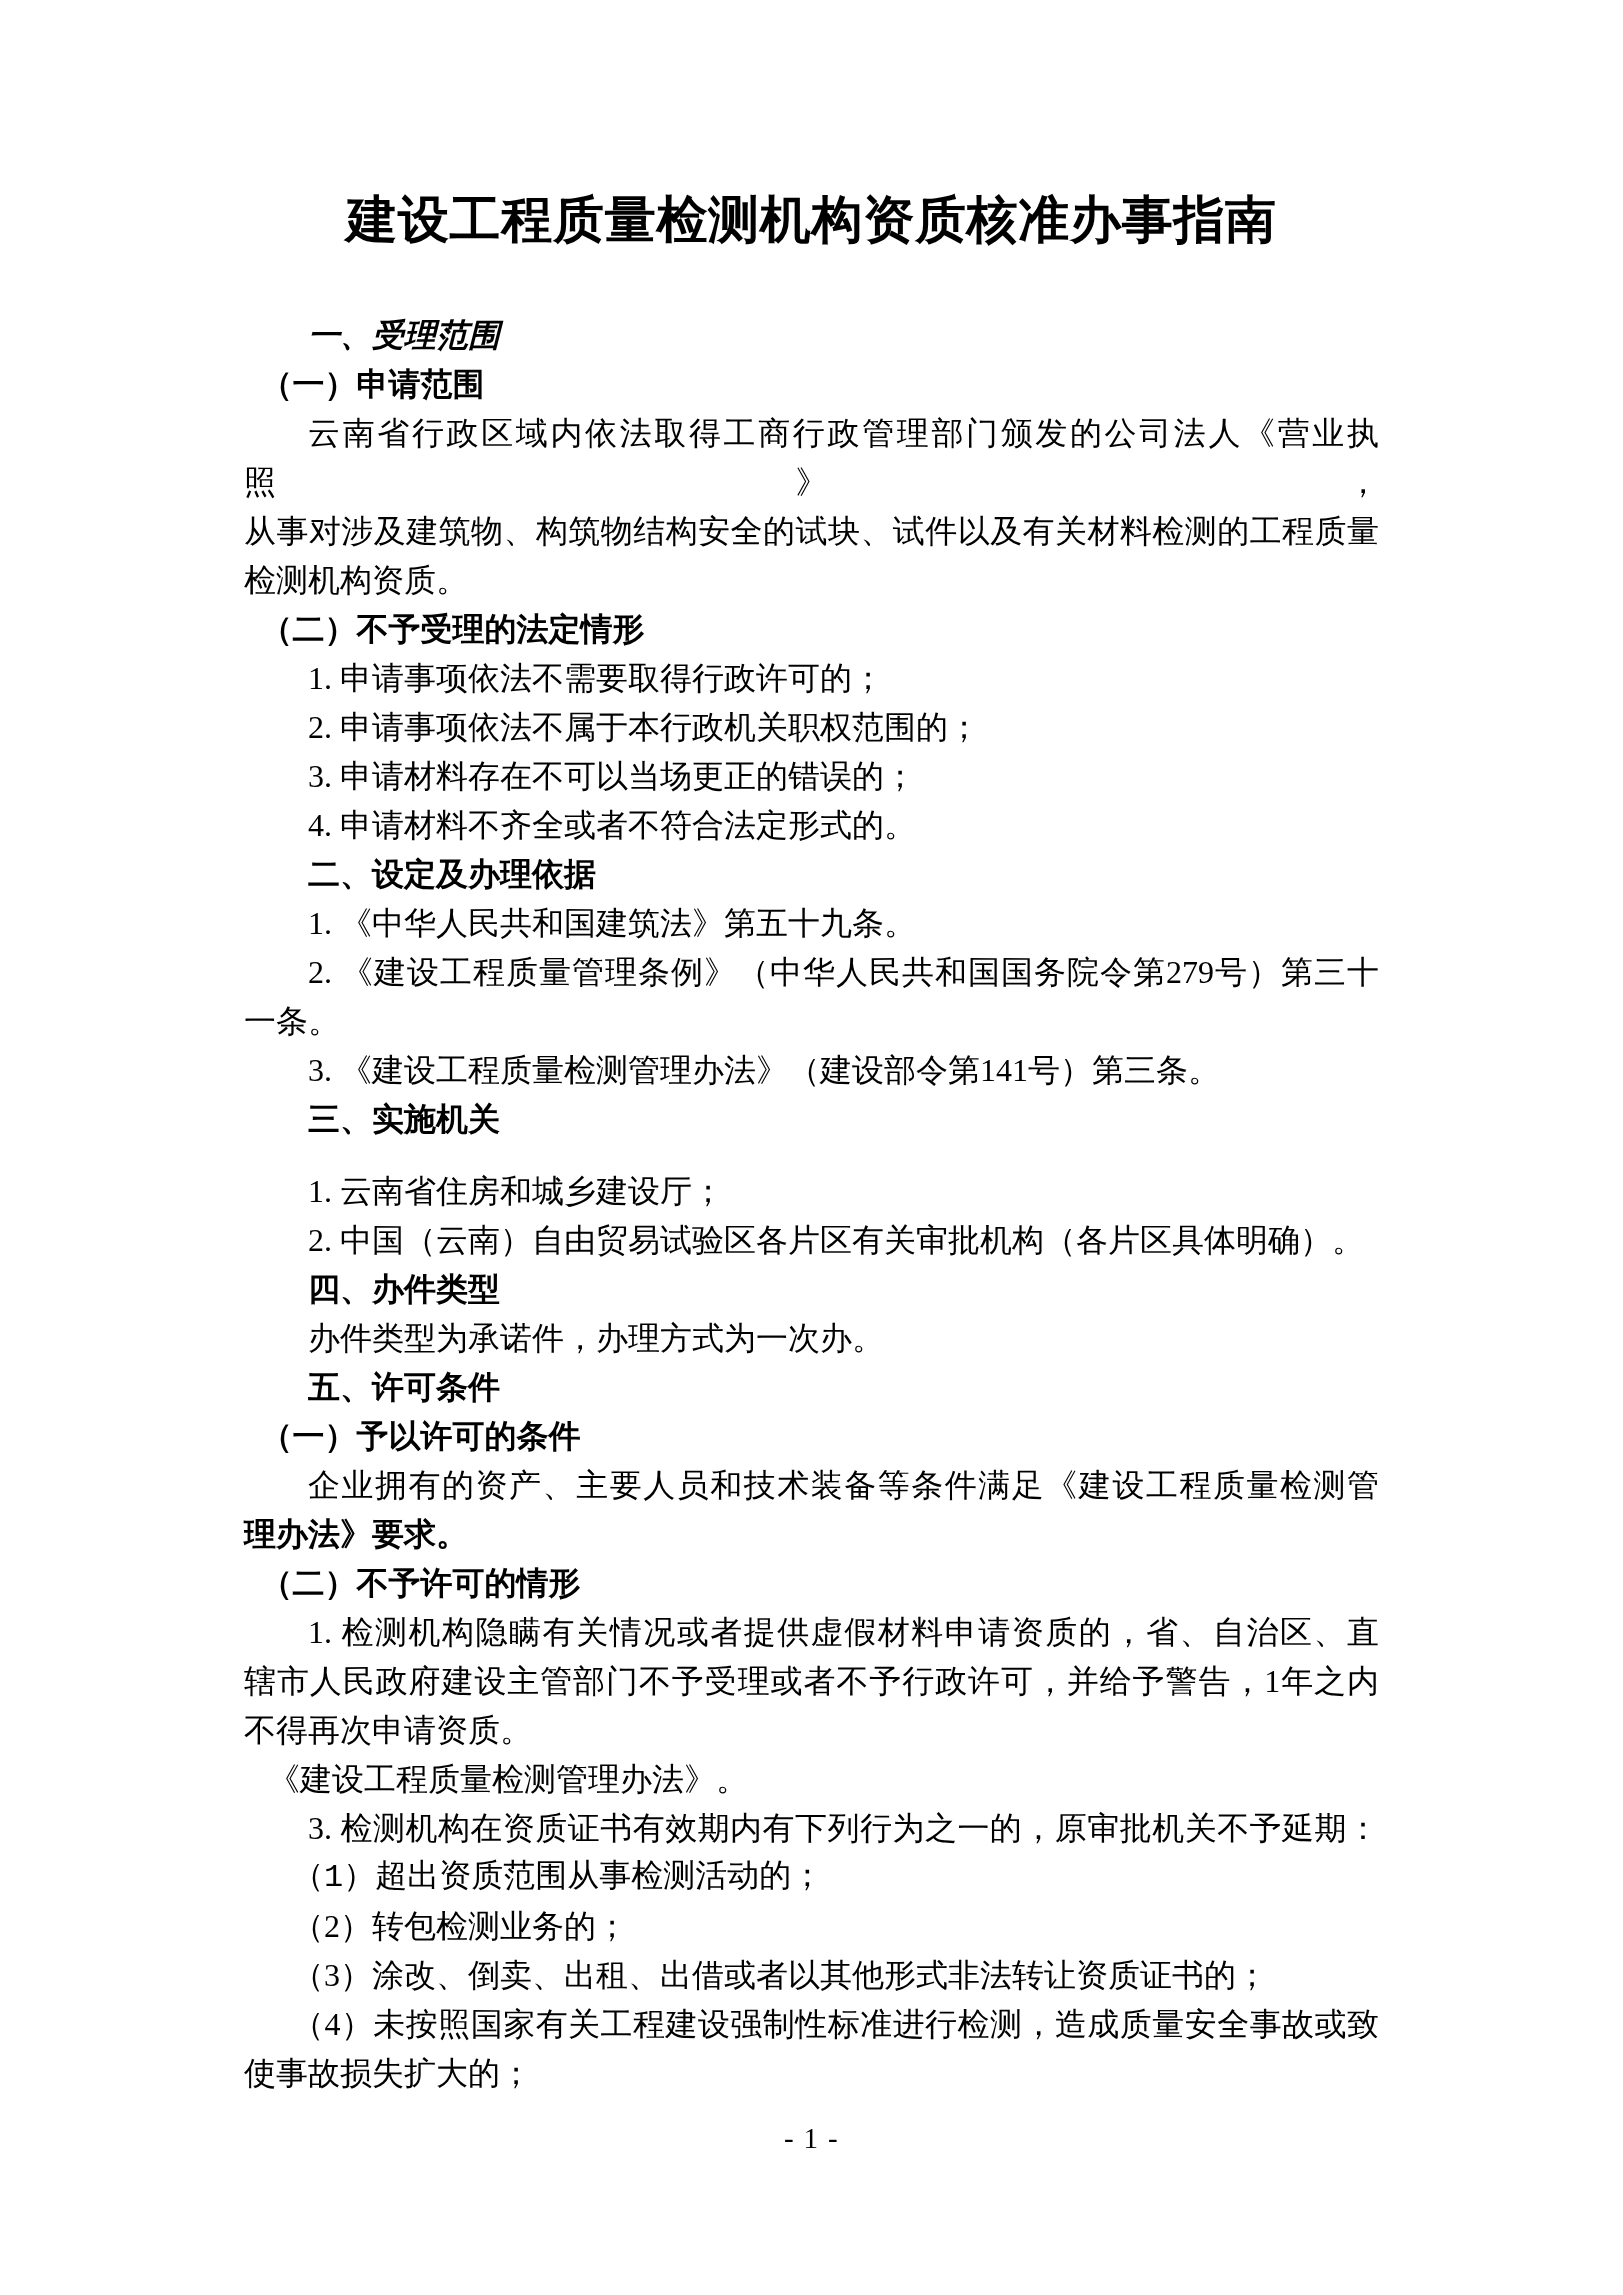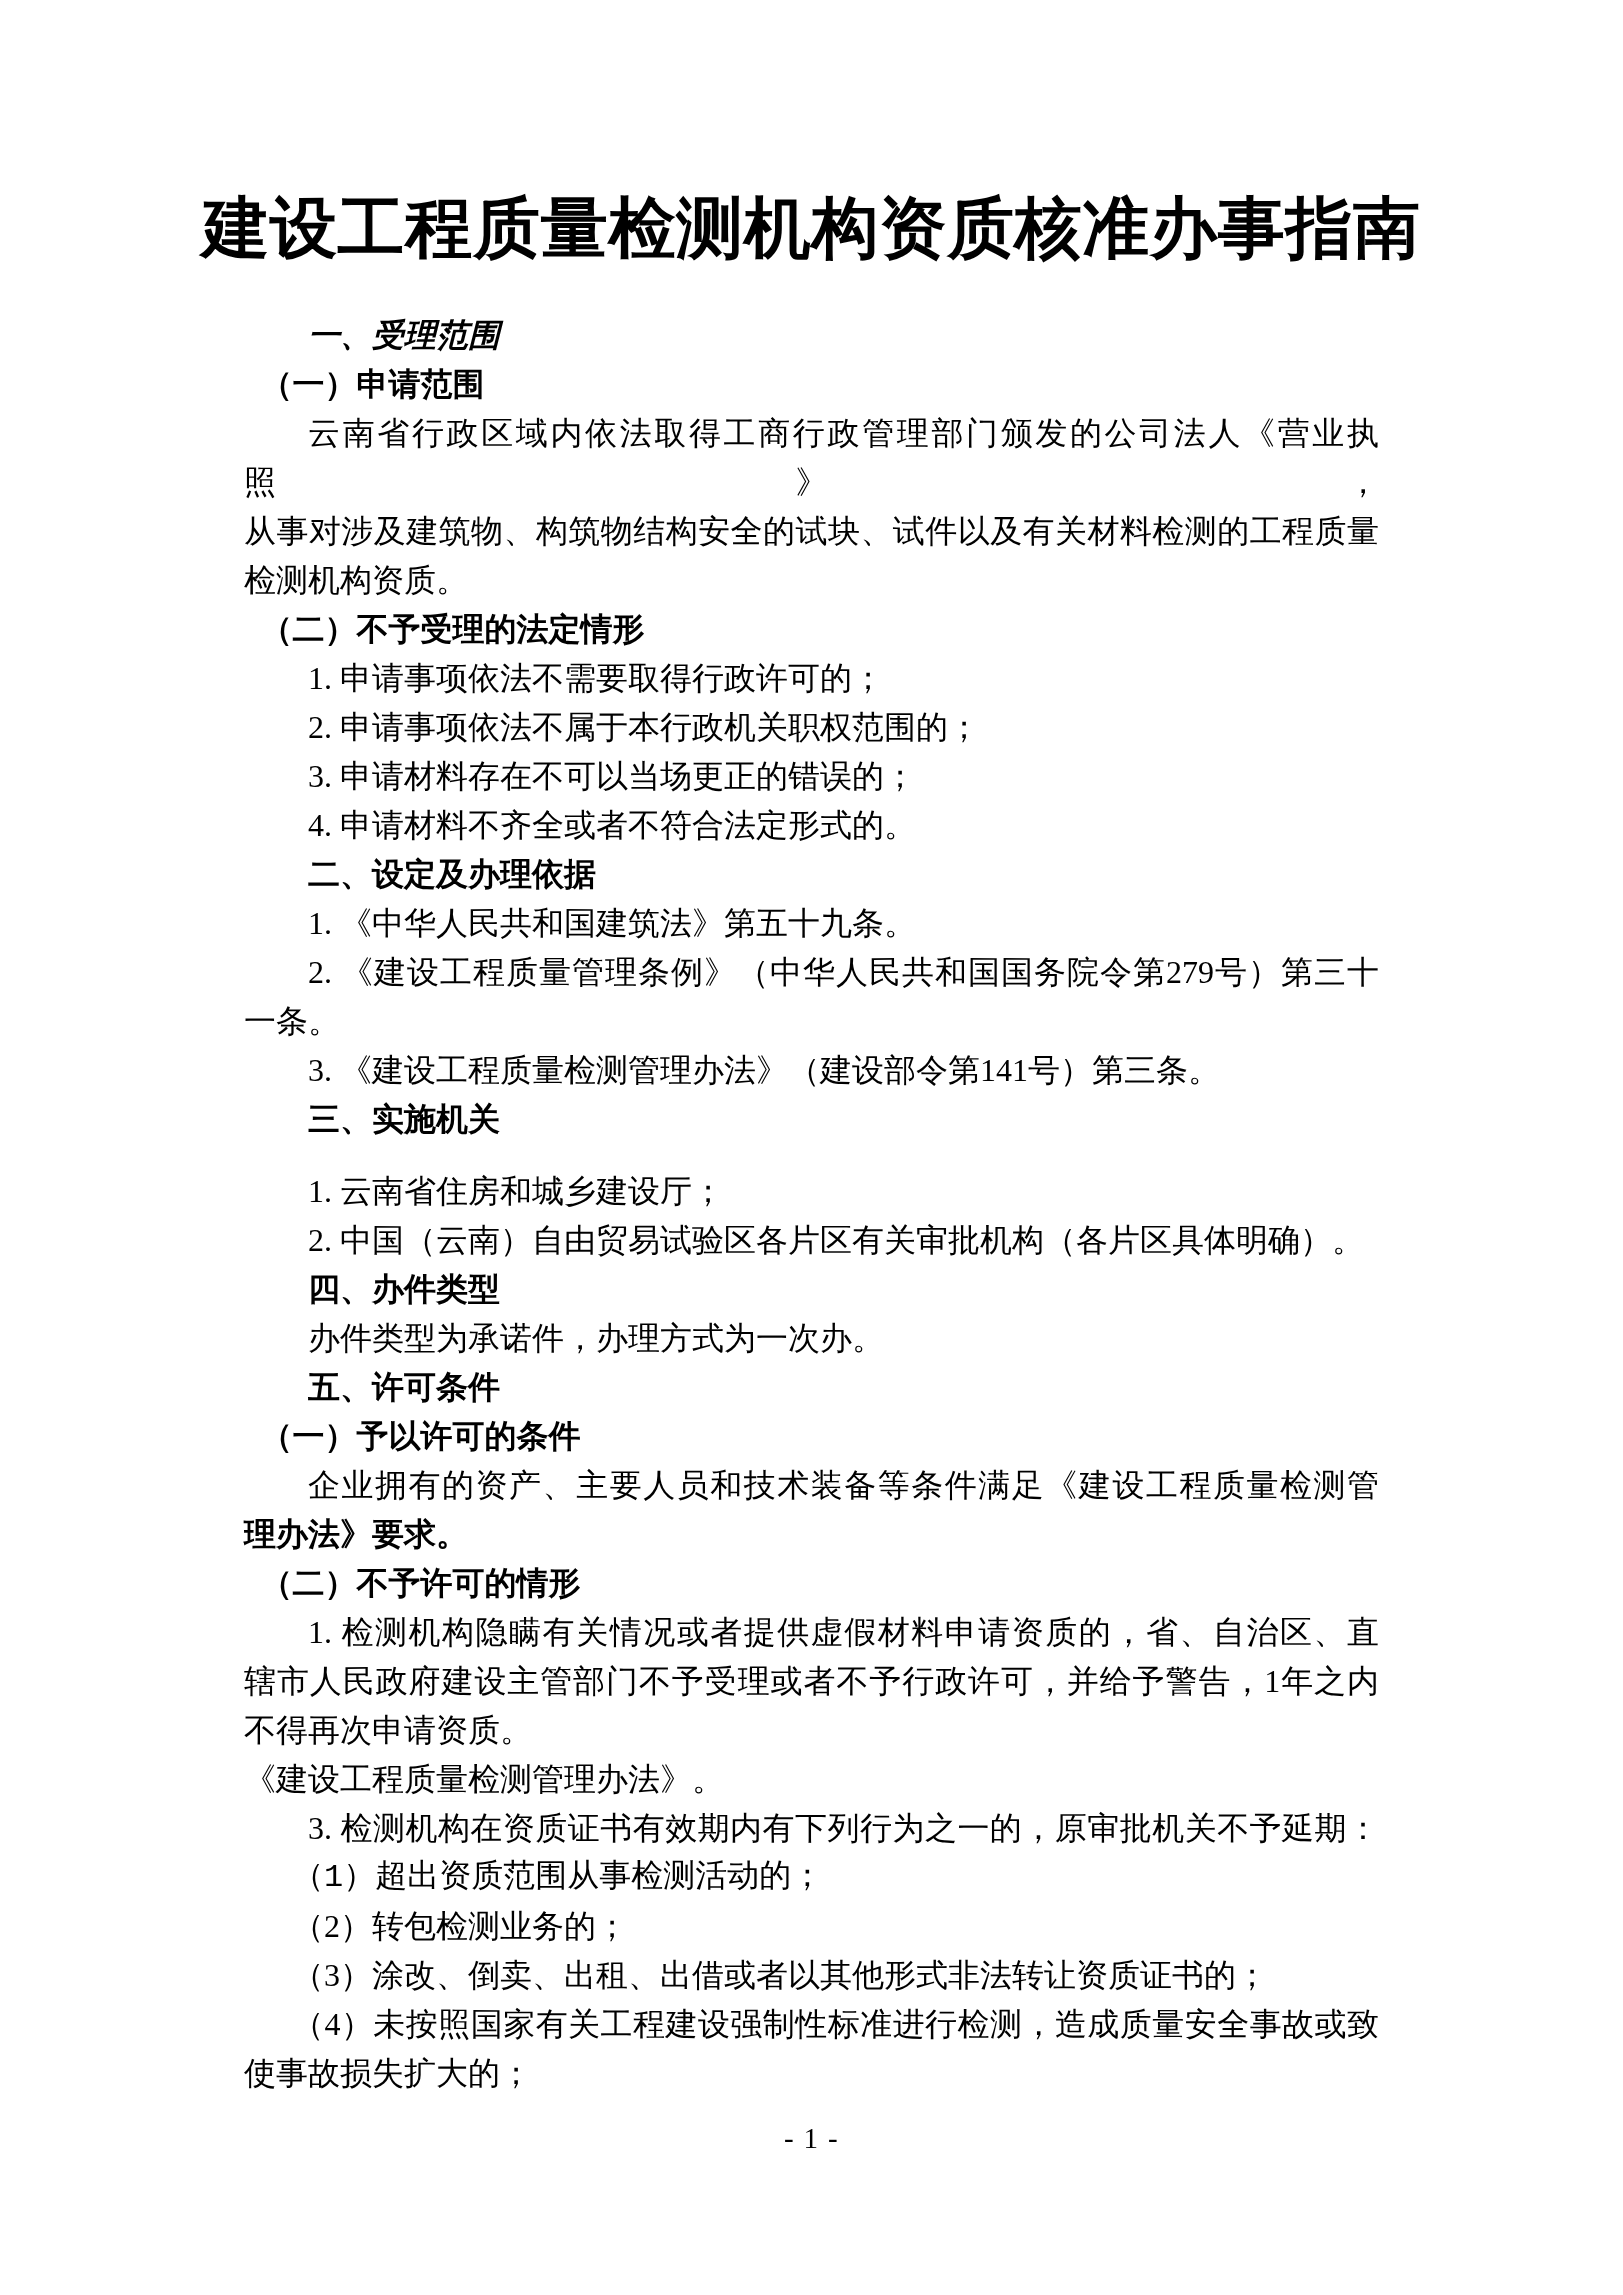--- a/index.html
+++ b/index.html
@@ -17,21 +17,21 @@
     overflow: hidden;
   }
   .title {
     position: absolute;
     top: 194px;
     left: 0;
     right: 0;
     margin: 0;
     text-align: center;
     font-family: "Liberation Sans", sans-serif;
-    font-size: 67px;
+    font-size: 51px;
     font-weight: bold;
     line-height: 1;
     letter-spacing: 0.7px;
     white-space: nowrap;
   }
   .content {
     position: absolute;
     left: 244px;
     top: 311px;
     width: 1135px;
@@ -90,21 +90,21 @@
       <div class="line b" style="text-indent: 64px;">四、办件类型</div>
       <div class="line" style="text-indent: 64px;">办件类型为承诺件，办理方式为一次办。</div>
       <div class="line b" style="text-indent: 64px;">五、许可条件</div>
       <div class="line b" style="text-indent: 16.4px;">（一）予以许可的条件</div>
       <div class="line fill" style="text-indent: 64px;">企业拥有的资产、主要人员和技术装备等条件满足《建设工程质量检测管</div>
       <div class="line" style="text-indent: 0px; font-weight: bold;">理办法》要求。</div>
       <div class="line b" style="text-indent: 16.4px;">（二）不予许可的情形</div>
       <div class="line fill" style="text-indent: 64px;">1. 检测机构隐瞒有关情况或者提供虚假材料申请资质的，省、自治区、直</div>
       <div class="line fill" style="text-indent: 0px;">辖市人民政府建设主管部门不予受理或者不予行政许可，并给予警告，1年之内</div>
       <div class="line" style="text-indent: 0px;">不得再次申请资质。</div>
-      <div class="line" style="text-indent: 0px;">《建设工程质量检测管理办法》。</div>
+      <div class="line" style="text-indent: 0px; margin-left: 24px;">《建设工程质量检测管理办法》。</div>
       <div class="line fill" style="text-indent: 64px;">3. 检测机构在资质证书有效期内有下列行为之一的，原审批机关不予延期：</div>
       <div class="line" style="text-indent: 48px; font-family: Liberation Mono, monospace;">（1）超出资质范围从事检测活动的；</div>
       <div class="line" style="text-indent: 48px;">（2）转包检测业务的；</div>
       <div class="line" style="text-indent: 48px;">（3）涂改、倒卖、出租、出借或者以其他形式非法转让资质证书的；</div>
       <div class="line fill" style="text-indent: 48px;">（4）未按照国家有关工程建设强制性标准进行检测，造成质量安全事故或致</div>
       <div class="line" style="text-indent: 0px;">使事故损失扩大的；</div>
     </div>
 
   <div class="footer">
     <span>- 1 -</span>

